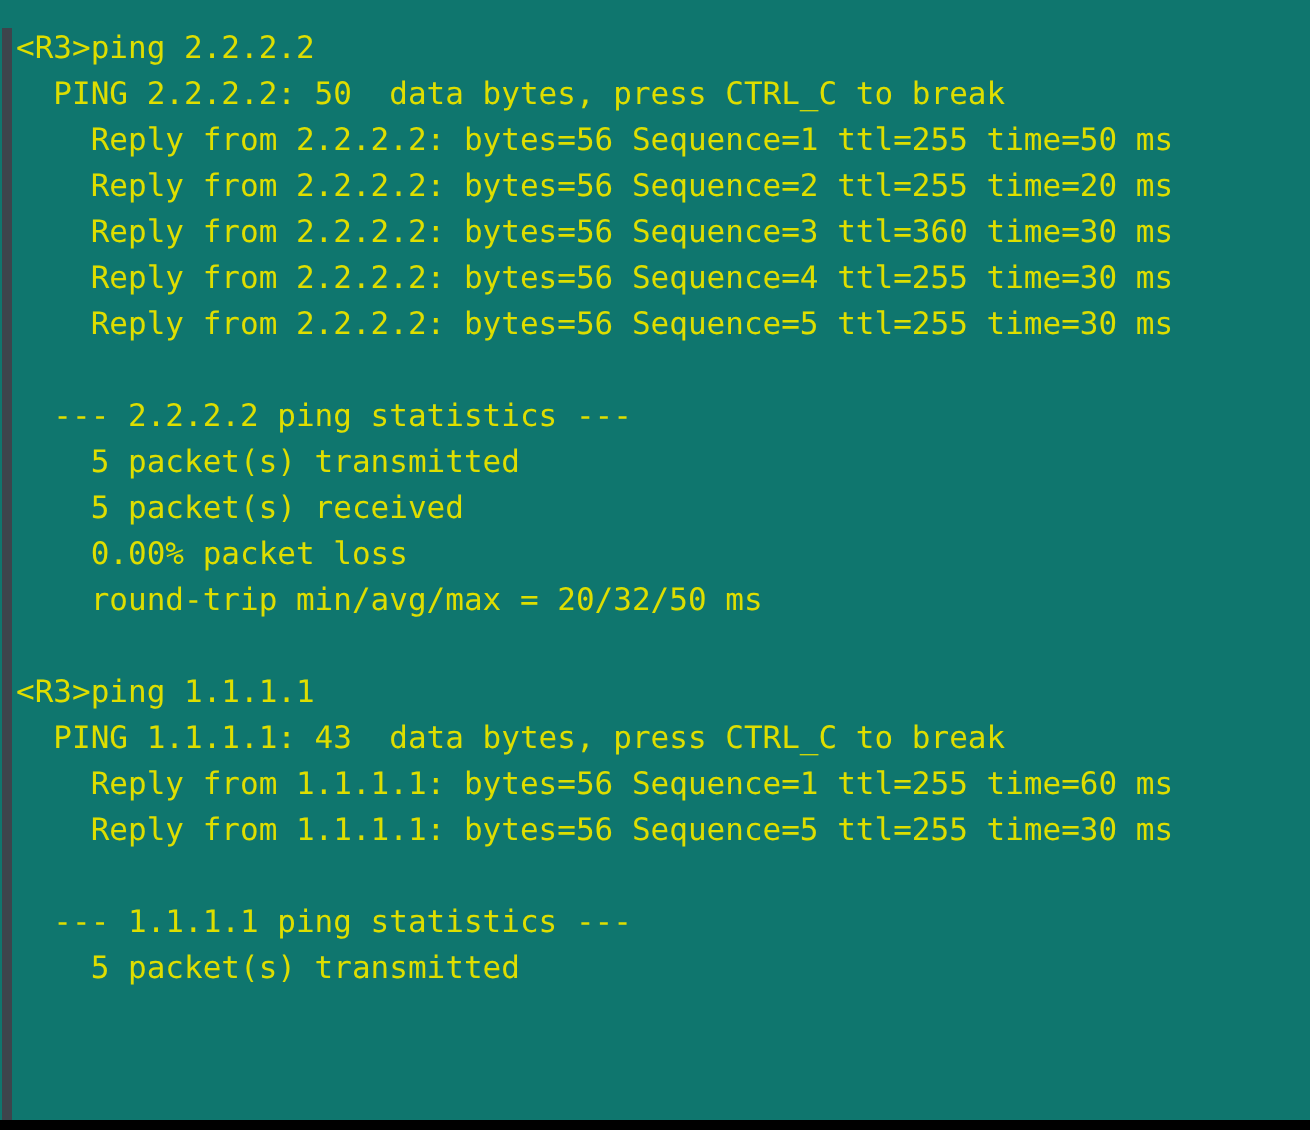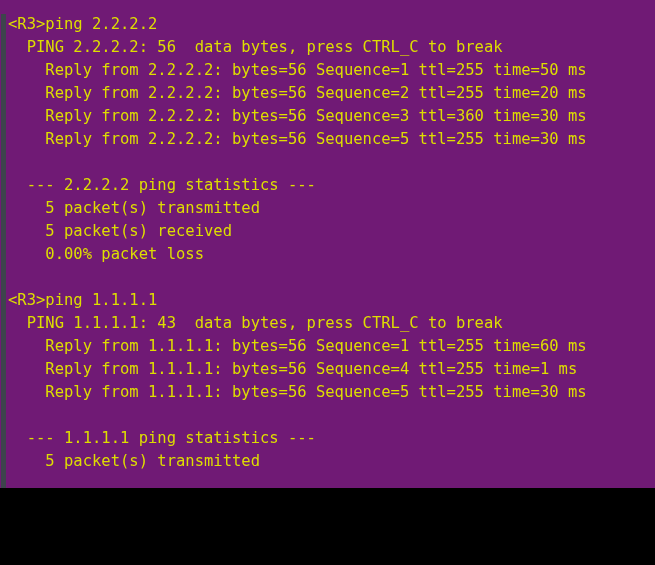--- a/index.html
+++ b/index.html
@@ -10,22 +10,22 @@
   }
   body {
     width: 655px;
     height: 565px;
     overflow: hidden;
     font-family: "DejaVu Sans Mono", "Liberation Mono", monospace;
   }
   #terminal {
     position: relative;
     width: 655px;
-    height: 488px;
-    background: #701a75;
+    height: 560px;
+    background: #0f766e;
     box-sizing: border-box;
     overflow: hidden;
   }
   
   #gutter {
     position: absolute;
     left: 1px;
     top: 14px;
     width: 5px;
     height: 551px;
@@ -55,35 +55,36 @@
   }
 </style>
 </head>
 <body>
 
 <div id="terminal">
   <div id="gutter"></div>
   <div id="screen">
 
     <span class="line">&lt;R3&gt;ping 2.2.2.2</span>
-    <span class="line">  PING 2.2.2.2: 56  data bytes, press CTRL_C to break</span>
+    <span class="line">  PING 2.2.2.2: 50  data bytes, press CTRL_C to break</span>
     <span class="line">    Reply from 2.2.2.2: bytes=56 Sequence=1 ttl=255 time=50 ms</span>
     <span class="line">    Reply from 2.2.2.2: bytes=56 Sequence=2 ttl=255 time=20 ms</span>
     <span class="line">    Reply from 2.2.2.2: bytes=56 Sequence=3 ttl=360 time=30 ms</span>
+    <span class="line">    Reply from 2.2.2.2: bytes=56 Sequence=4 ttl=255 time=30 ms</span>
     <span class="line">    Reply from 2.2.2.2: bytes=56 Sequence=5 ttl=255 time=30 ms</span>
     <span class="line blank">&nbsp;</span>
     <span class="line">  --- 2.2.2.2 ping statistics ---</span>
     <span class="line">    5 packet(s) transmitted</span>
     <span class="line">    5 packet(s) received</span>
     <span class="line">    0.00% packet loss</span>
+    <span class="line">    round-trip min/avg/max = 20/32/50 ms</span>
     <span class="line blank">&nbsp;</span>
 
     <span class="line">&lt;R3&gt;ping 1.1.1.1</span>
     <span class="line">  PING 1.1.1.1: 43  data bytes, press CTRL_C to break</span>
     <span class="line">    Reply from 1.1.1.1: bytes=56 Sequence=1 ttl=255 time=60 ms</span>
-    <span class="line">    Reply from 1.1.1.1: bytes=56 Sequence=4 ttl=255 time=1 ms</span>
     <span class="line">    Reply from 1.1.1.1: bytes=56 Sequence=5 ttl=255 time=30 ms</span>
     <span class="line blank">&nbsp;</span>
     <span class="line">  --- 1.1.1.1 ping statistics ---</span>
     <span class="line">    5 packet(s) transmitted</span>
 
   </div>
 </div>
 
 </body></html>

